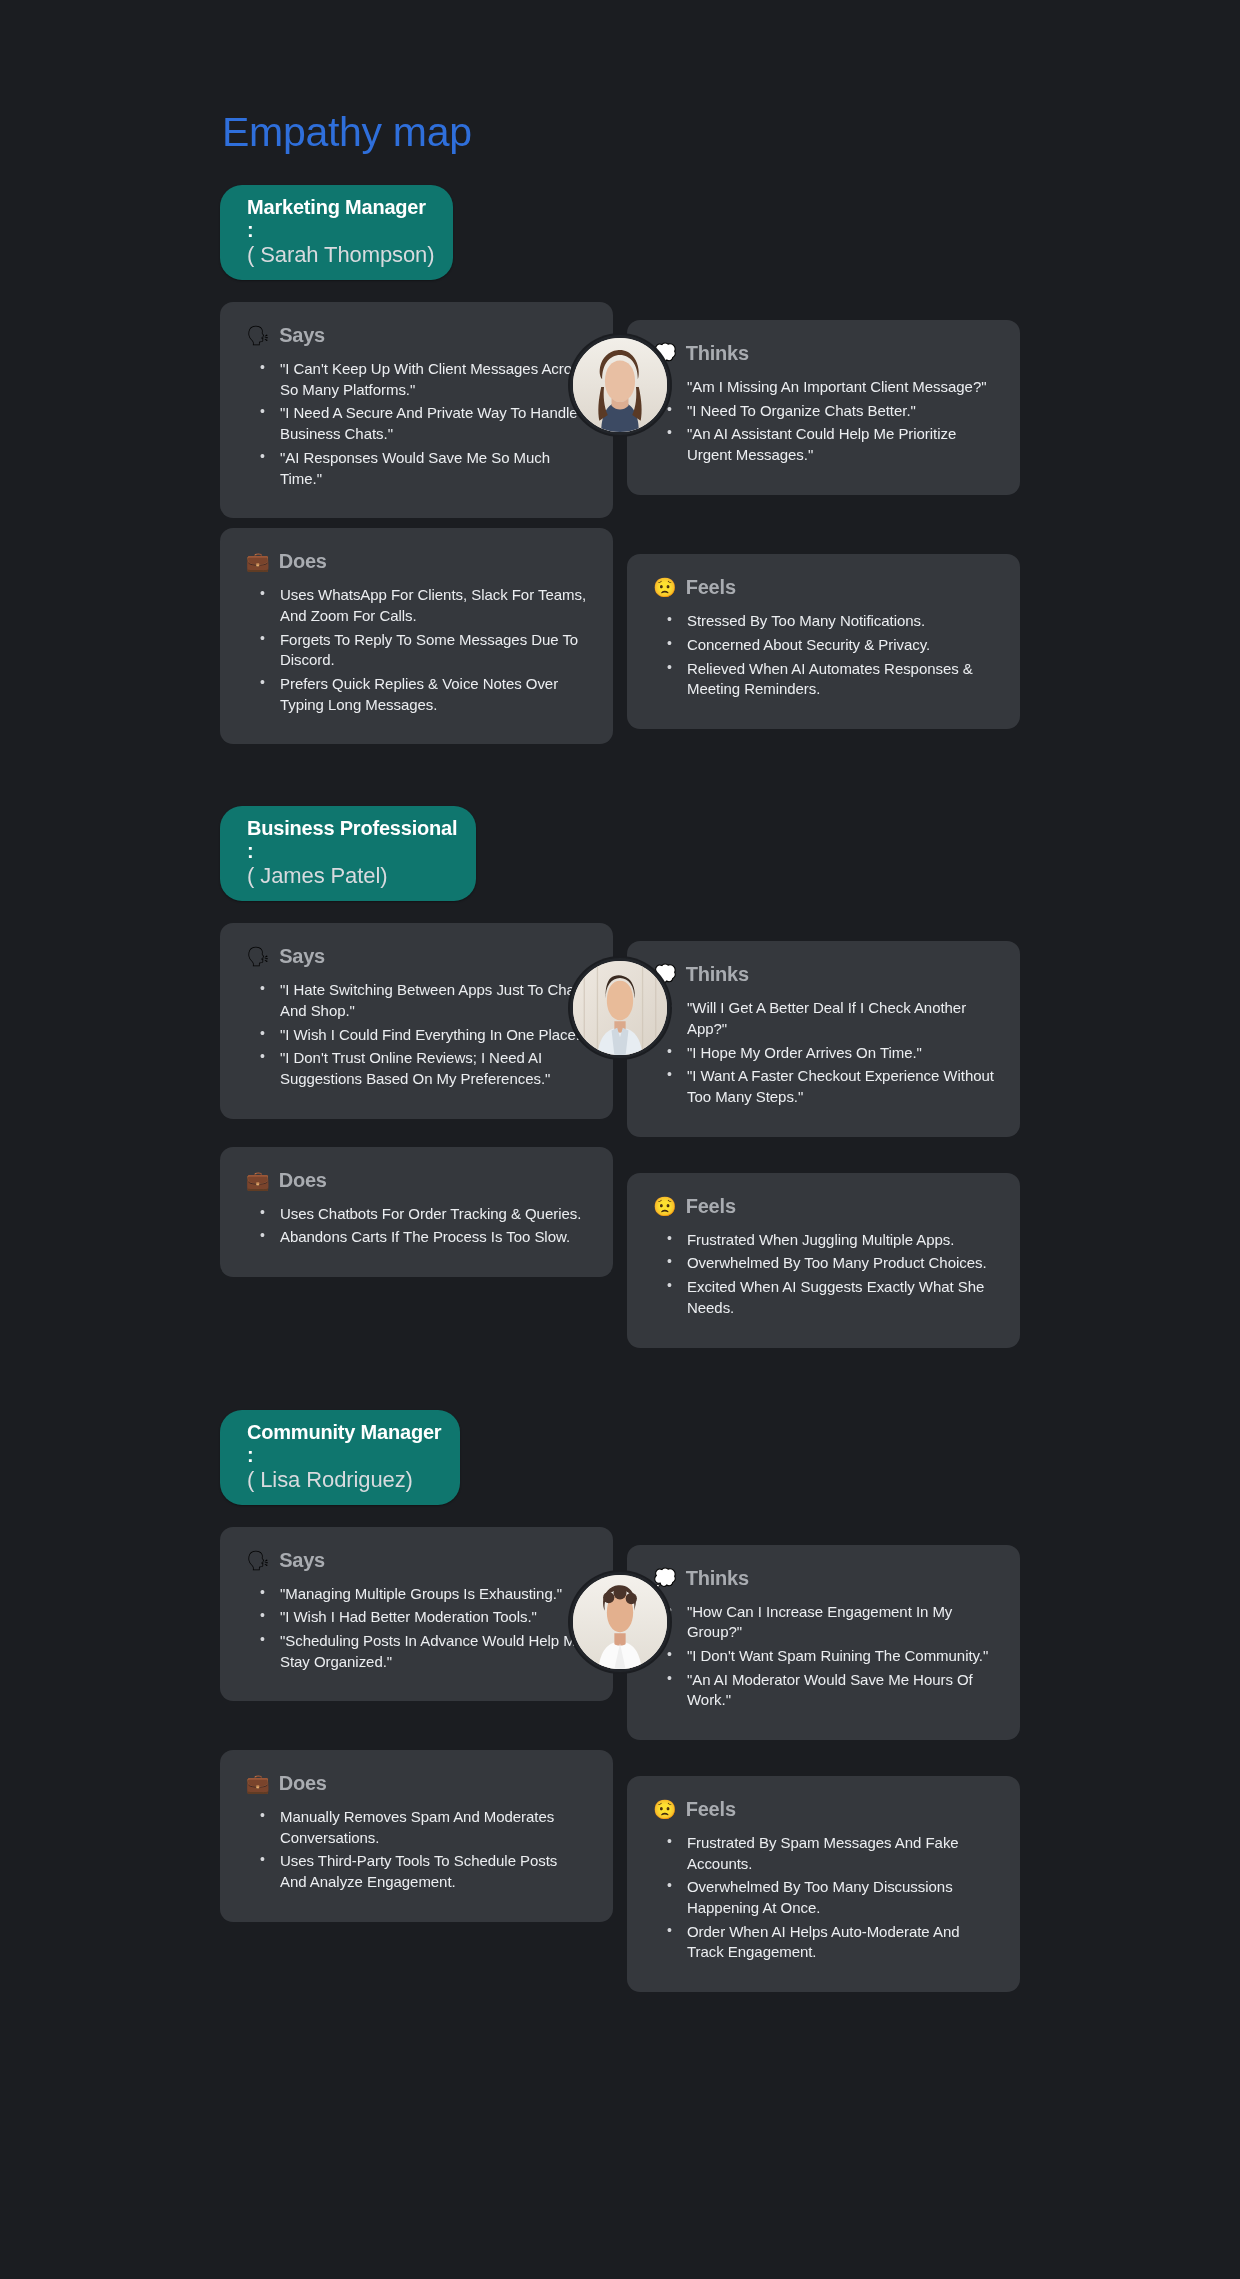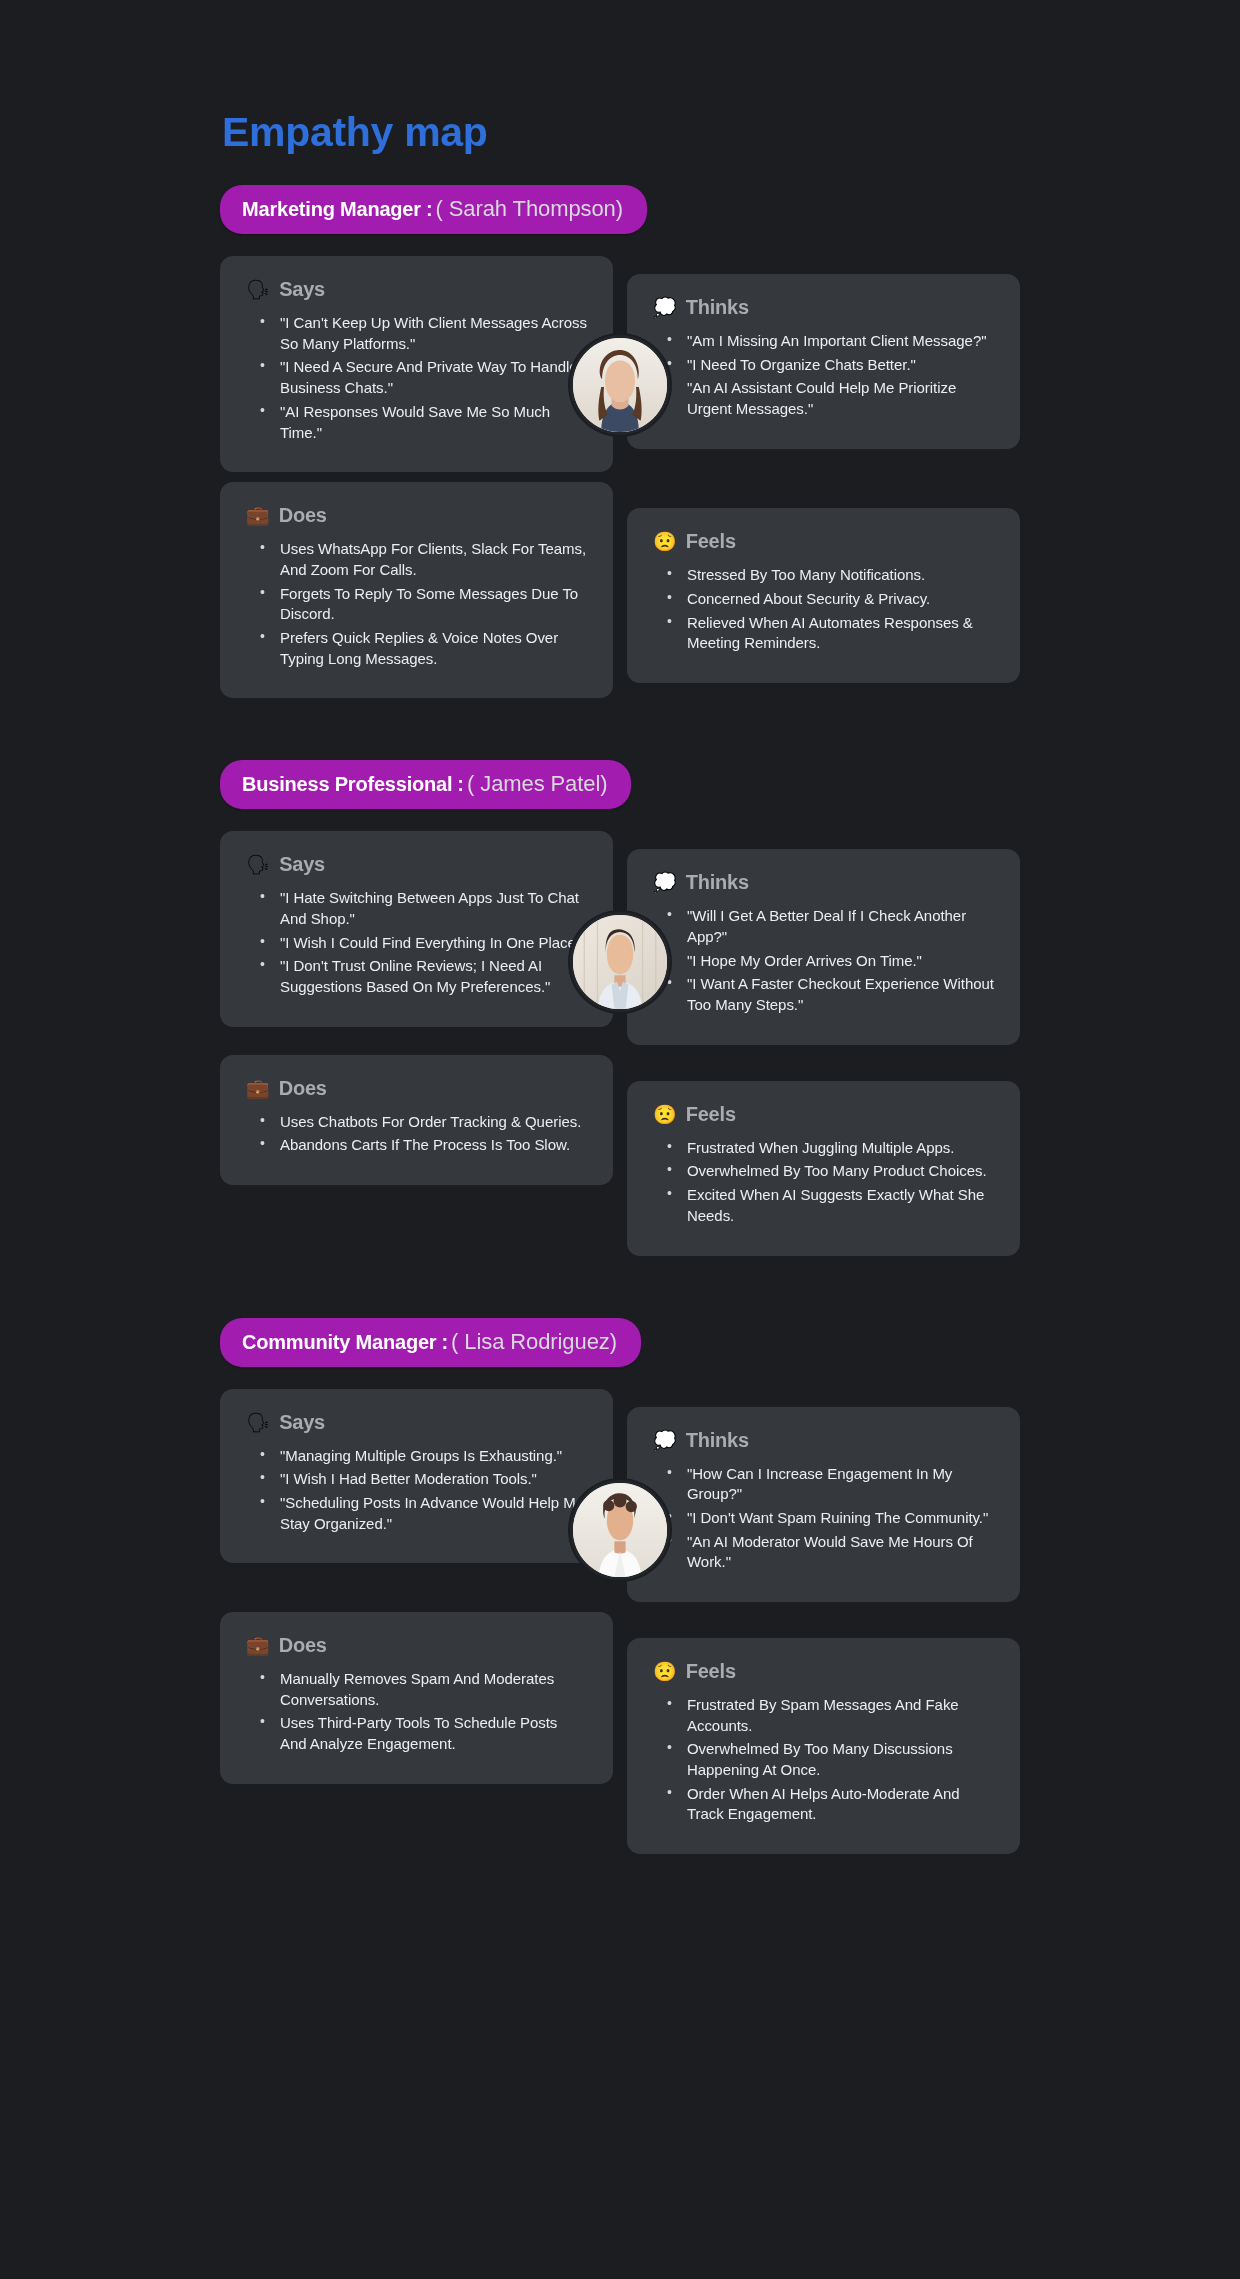--- a/index.html
+++ b/index.html
@@ -24,37 +24,38 @@
   .canvas {
     position: relative;
     width: 800px;
     margin: 0 auto;
     padding-top: 110px;
   }
 
   
   .title {
     font-size: 41px;
-    font-weight: 700;
+    font-weight: 400;
     letter-spacing: -0.3px;
     color: #2f6fdb;
     margin-left: 2px;
     margin-bottom: 30px;
     line-height: 1.1;
   }
 
   
   .persona-badge {
     display: inline-flex;
     align-items: baseline;
-    background: #a21caf;
+    background: #0f766e;
     border-radius: 22px;
     padding: 11px 24px 12px 22px;
     margin-bottom: 22px;
     box-shadow: 0 1px 2px rgba(0,0,0,.35);
+    flex-direction: column;
   }
   .persona-role {
     font-size: 20px;
     font-weight: 700;
     color: #ffffff;
     letter-spacing: -0.2px;
     white-space: nowrap;
   }
   .persona-colon {
     font-size: 20px;

